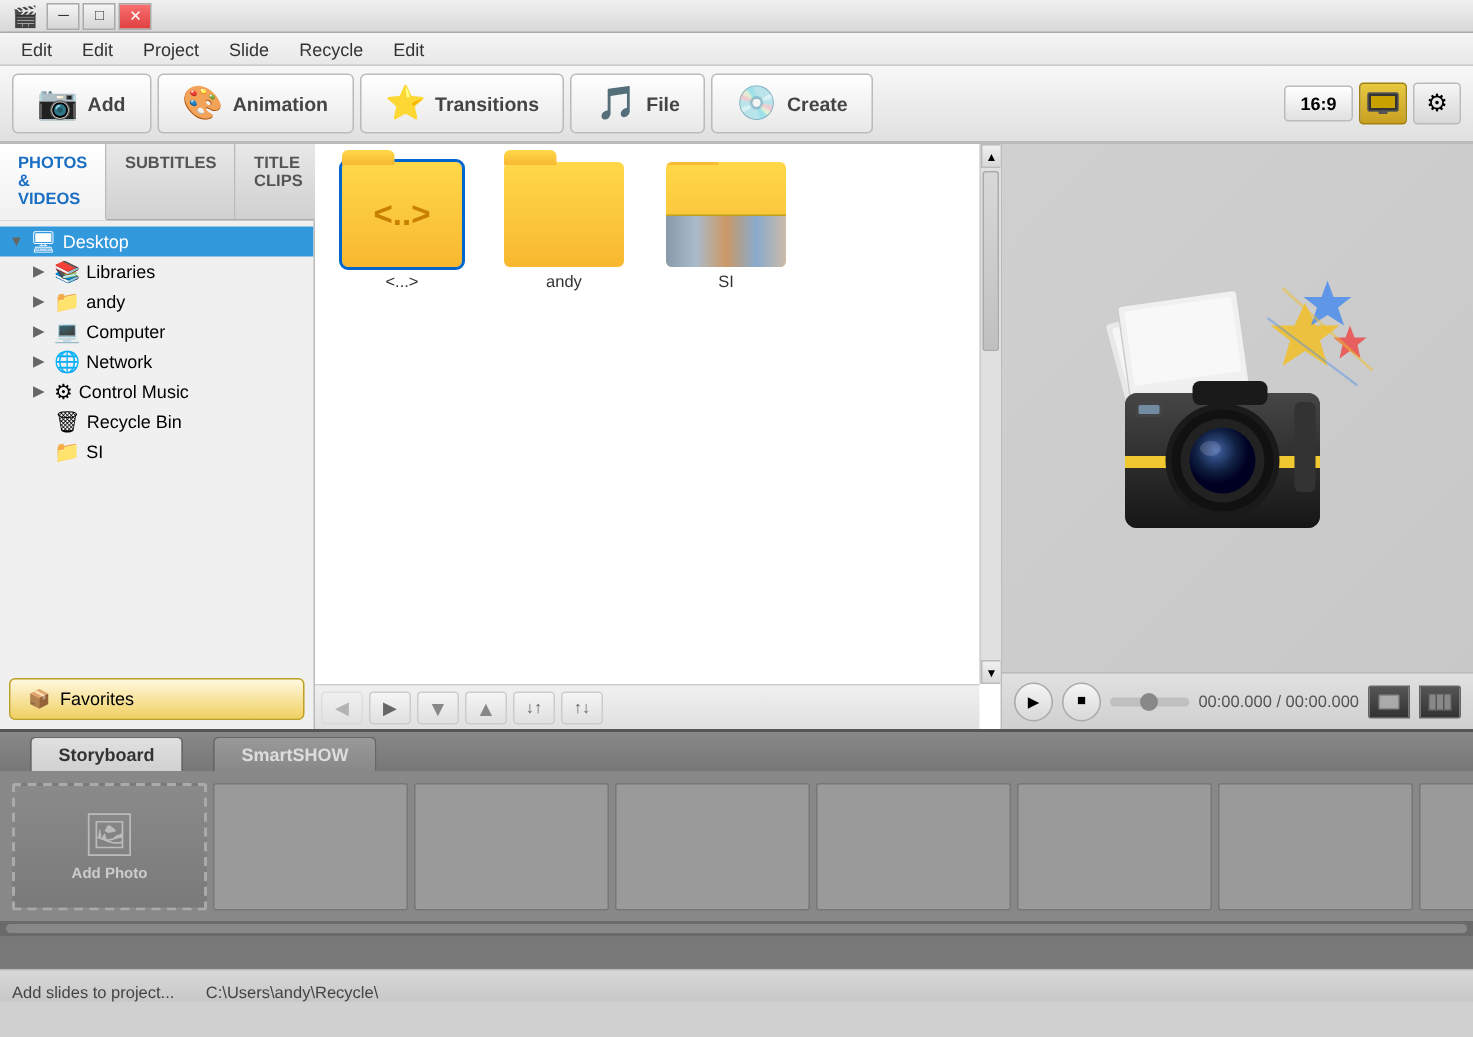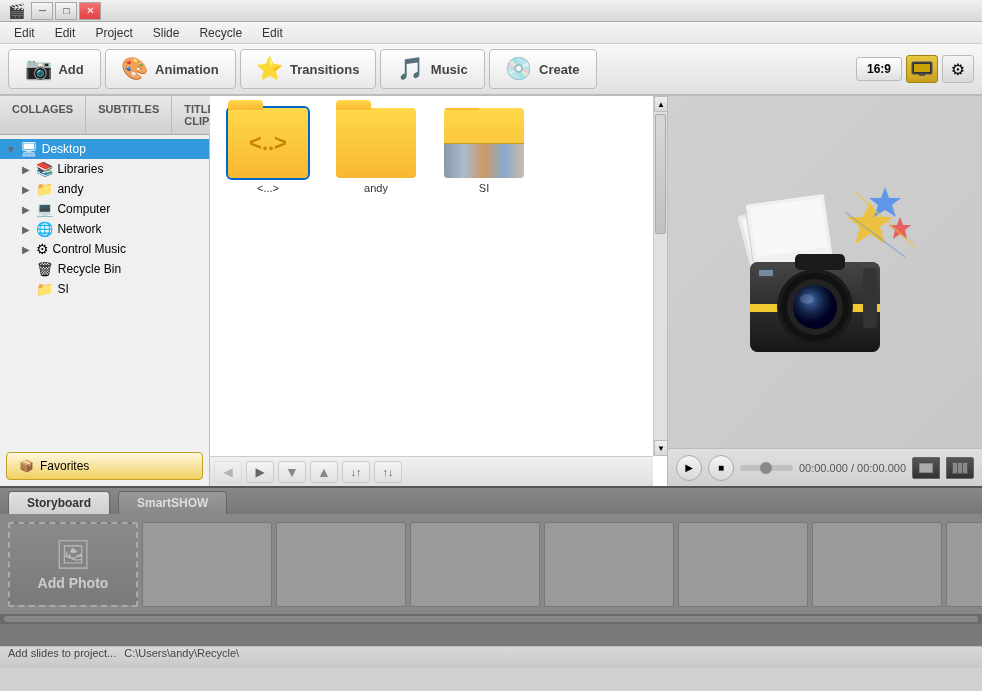--- a/index.html
+++ b/index.html
@@ -298,21 +298,21 @@
       background: linear-gradient(to bottom, #888, #777);
       display: flex; align-items: flex-end;
     }
     .storyboard-tab {
       padding: 4px 18px;
       font-size: 12px; font-weight: bold; color: #ddd;
       cursor: pointer;
       background: linear-gradient(to bottom, #999, #888);
       border-radius: 4px 4px 0 0;
       border: 1px solid #666; border-bottom: none;
-      margin-left: 8px;
+      margin-left: 20px;
     }
     .storyboard-tab.active {
       background: linear-gradient(to bottom, #e0e0e0, #d0d0d0);
       color: #333;
     }
 
     #filmstrip-content {
       height: 100px;
       background: #888;
       display: flex; align-items: center; padding: 8px;
@@ -327,36 +327,36 @@
     }
     .slide-slot.add-photo {
       background: linear-gradient(to bottom, #8a8a8a, #7a7a7a);
       display: flex; flex-direction: column; align-items: center; justify-content: center;
       border: 2px dashed #aaa;
       cursor: pointer; color: #ddd;
     }
     .add-photo-icon {
       font-size: 28px; color: #bbb; margin-bottom: 4px;
     }
-    .add-photo-label { font-size: 14px; font-weight: bold; color: #ccc; }
+    .add-photo-label { font-size: 10px; font-weight: bold; color: #ccc; }
 
     #filmstrip-scrollbar {
       height: 10px; background: #6a6a6a;
       display: flex; align-items: center; padding: 0 4px;
     }
     #filmstrip-scrollbar-track {
       flex: 1; height: 6px; background: #888; border-radius: 3px;
     }
 
     
     #status-bar {
       height: 22px;
       background: linear-gradient(to bottom, #d8d8d8, #c8c8c8);
       border-top: 1px solid #bbb;
-      display: flex; align-items: flex-start; padding: 0 8px; gap: 0;
+      display: flex; align-items: flex-end; padding: 0 8px; gap: 13px;
       font-size: 11px; color: #444;
     }
     #status-path {
       margin-left: 8px;
     }
 
     
     .camera-container {
       position: relative;
       width: 220px; height: 220px;
@@ -396,21 +396,21 @@
   <button class="toolbar-btn">
     <span style="font-size:22px;">🎨</span>
     <span>Animation</span>
   </button>
   <button class="toolbar-btn">
     <span style="font-size:22px; color:#f0a000;">⭐</span>
     <span>Transitions</span>
   </button>
   <button class="toolbar-btn">
     <span style="font-size:22px; color:#228844;">🎵</span>
-    <span>Music</span>
+    <span>File</span>
   </button>
   <button class="toolbar-btn">
     <span style="font-size:22px; color:#666;">💿</span>
     <span>Create</span>
   </button>
   <div class="spacer-v"></div>
   <button class="ratio-btn">16:9</button>
   <div class="monitor-btn">
     <svg width="22" height="16" viewBox="0 0 22 16">
       <rect x="1" y="1" width="20" height="12" rx="1" fill="#333" stroke="#555" stroke-width="1"></rect>
@@ -421,21 +421,21 @@
   <div class="gear-btn">
     <span style="font-size:16px;">⚙</span>
   </div>
 </div>
 
 <div id="main-area">
 
   <div id="left-panel">
 
     <div id="tabs">
-      <div class="tab">COLLAGES</div>
+      <div class="tab active">PHOTOS &amp; VIDEOS</div>
       <div class="tab">SUBTITLES</div>
       <div class="tab">TITLE CLIPS</div>
     </div>
 
     <div id="file-tree">
       <div class="tree-item selected">
         <span class="tree-expand">▼</span>
         <span class="tree-icon">🖥</span>
         <span>Desktop</span>
       </div>

